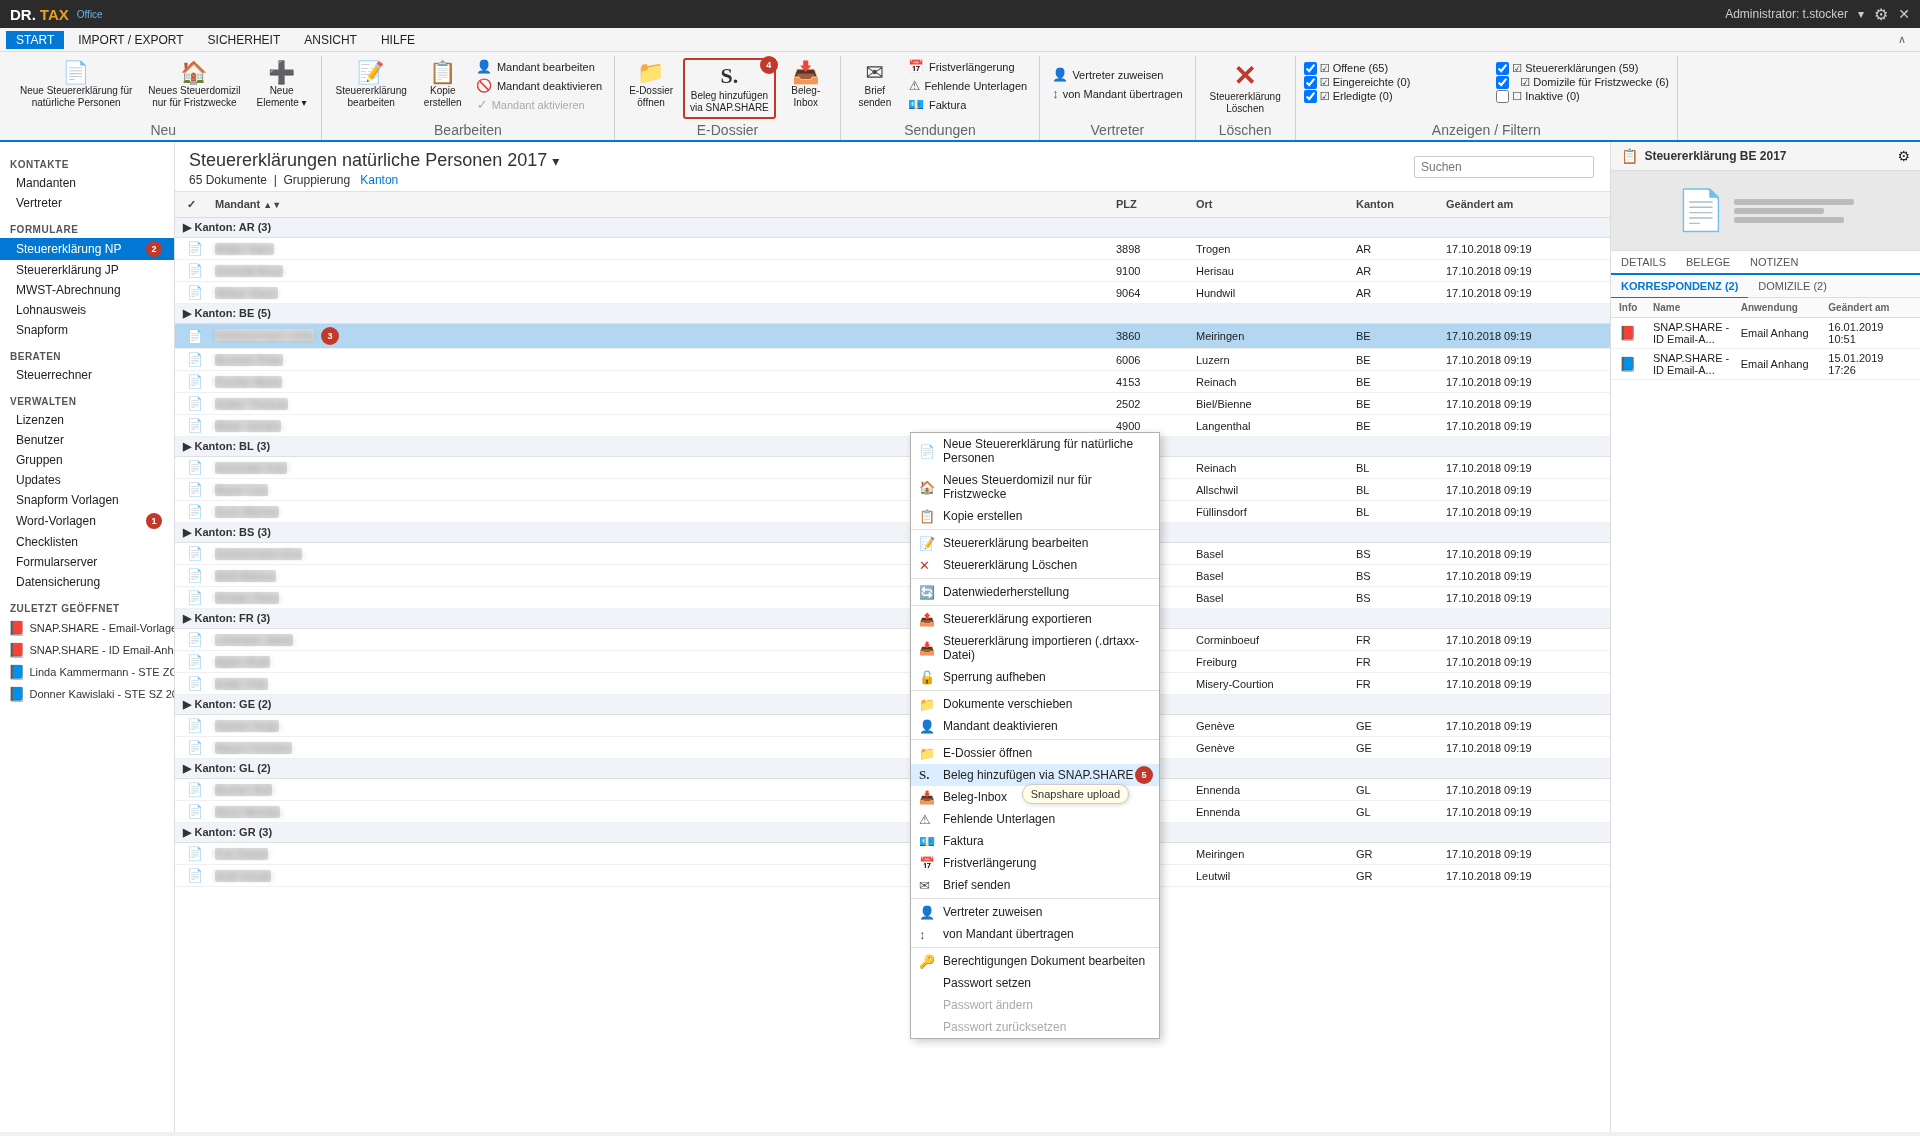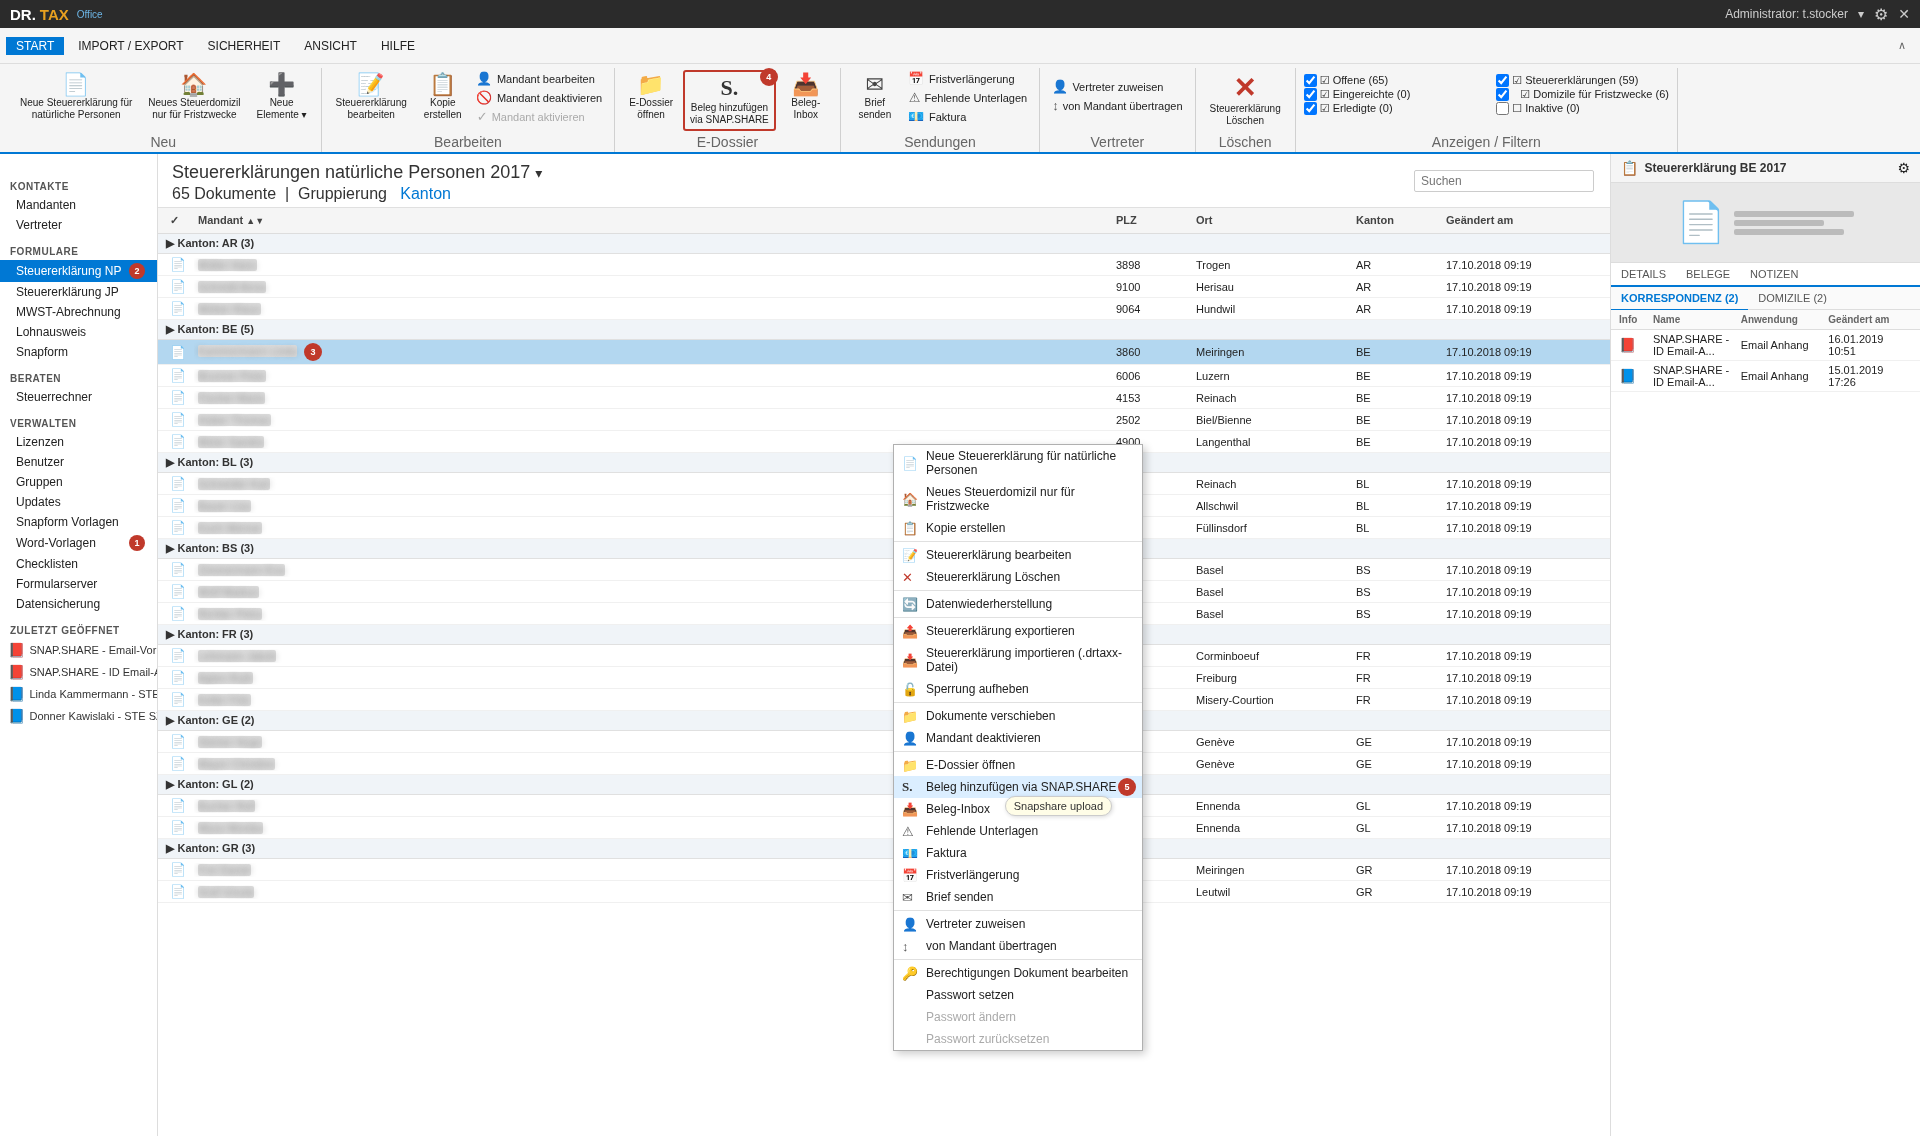--- a/index.html
+++ b/index.html
@@ -7,21 +7,21 @@
 
     
     #titlebar { background: #2b2b2b; height: 28px; display: flex; align-items: center; justify-content: space-between; padding: 0 10px; }
     #titlebar-logo { display: flex; align-items: center; gap: 4px; }
     #titlebar-logo .dr { color: #fff; font-weight: 700; font-size: 15px; }
     #titlebar-logo .tax { color: #e8a020; font-weight: 700; font-size: 15px; }
     #titlebar-logo .office { color: #6cb4e4; font-size: 10px; margin-left: 4px; }
     #titlebar-right { display: flex; align-items: center; gap: 10px; color: #ccc; font-size: 12px; }
 
     
-    #menubar { background: #f5f5f5; height: 36px; display: flex; align-items: center; padding: 0 6px; border-bottom: 1px solid #ddd; gap: 4px; }
+    #menubar { background: #f5f5f5; height: 24px; display: flex; align-items: center; padding: 0 6px; border-bottom: 1px solid #ddd; gap: 4px; }
     .menu-item { padding: 2px 10px; font-size: 12px; cursor: pointer; color: #222; }
     .menu-item:hover, .menu-item.active { background: #0078d4; color: #fff; }
     .menu-item.active { background: #0078d4; color: #fff; }
     #menubar-collapse { margin-left: auto; font-size: 11px; color: #666; cursor: pointer; padding: 2px 8px; }
 
     
     #ribbon { background: #f5f5f5; border-bottom: 2px solid #0078d4; padding: 4px 6px 0; display: flex; gap: 0; min-height: 90px; }
     .ribbon-group { border-right: 1px solid #d0d0d0; padding: 2px 8px 2px 8px; display: flex; flex-direction: column; align-items: center; min-width: 60px; }
     .ribbon-group-label { font-size: 14px; color: #666; text-align: center; margin-top: 2px; }
     .ribbon-buttons { display: flex; gap: 4px; align-items: flex-start; flex: 1; }
@@ -36,35 +36,35 @@
     .ribbon-small-btn { display: flex; align-items: center; gap: 4px; cursor: pointer; padding: 1px 4px; border-radius: 2px; font-size: 11px; color: #222; white-space: nowrap; }
     .ribbon-small-btn .s-icon { font-size: 13px; color: #555; }
     .ribbon-small-btn .s-icon.red { color: #c0392b; }
     .ribbon-small-btn .s-icon.gray { color: #aaa; }
     .ribbon-btn-wrap { position: relative; }
 
     
     #main { display: flex; height: calc(1136px - 28px - 24px - 94px); }
 
     
-    #sidebar { width: 158px; background: #fff; border-right: 1px solid #ddd; overflow-y: auto; padding: 16px 0; flex-shrink: 0; }
+    #sidebar { width: 175px; background: #fff; border-right: 1px solid #ddd; overflow-y: auto; padding: 6px 0; flex-shrink: 0; }
     .sidebar-section { margin-top: 8px; }
     .sidebar-section-title { font-size: 10px; font-weight: 700; color: #555; padding: 3px 10px; letter-spacing: 0.5px; }
     .sidebar-item { padding: 3px 12px 3px 16px; cursor: pointer; font-size: 12px; color: #222; display: flex; align-items: center; gap: 4px; }
     .sidebar-item.active { background: #0078d4; color: #fff; }
     .sidebar-badge { background: #c0392b; color: #fff; border-radius: 50%; width: 16px; height: 16px; display: inline-flex; align-items: center; justify-content: center; font-size: 9px; font-weight: bold; margin-left: auto; }
     .zuletzt-item { padding: 3px 8px; cursor: pointer; font-size: 11px; color: #333; display: flex; align-items: center; gap: 4px; overflow: hidden; white-space: nowrap; text-overflow: ellipsis; }
     .zuletzt-icon { font-size: 14px; color: #c0392b; flex-shrink: 0; }
     .zuletzt-icon.word { color: #2b5eb8; }
 
     
     #content { flex: 1; background: #fff; display: flex; flex-direction: column; overflow: hidden; position: relative; }
     #content-header { padding: 8px 14px 4px; border-bottom: 1px solid #e0e0e0; }
     #content-title { font-size: 18px; font-weight: 300; color: #333; }
-    #content-subtitle { font-size: 16px; color: #333; margin-top: 2px; }
+    #content-subtitle { font-size: 12px; color: #333; margin-top: 2px; }
     #content-subtitle a { color: #0078d4; text-decoration: none; }
     .col-headers { display: grid; grid-template-columns: 28px 2fr 80px 160px 90px 160px; padding: 4px 8px; background: #f5f5f5; border-bottom: 1px solid #ddd; font-size: 11px; font-weight: 600; color: #444; }
     .col-header { padding: 2px 4px; }
     #table-container { flex: 1; overflow-y: auto; position: relative; }
 
     
     .group-header { background: #f0f4f8; padding: 3px 8px; font-size: 11px; font-weight: 600; color: #333; cursor: pointer; display: flex; align-items: center; gap: 4px; border-bottom: 1px solid #e0e0e0; }
     .table-row { display: grid; grid-template-columns: 28px 2fr 80px 160px 90px 160px; padding: 2px 8px; border-bottom: 1px solid #f0f0f0; font-size: 11px; cursor: pointer; align-items: center; }
     .table-row.context-selected { background: #b3d7f0; }
     .row-cell { padding: 1px 4px; overflow: hidden; text-overflow: ellipsis; white-space: nowrap; }

